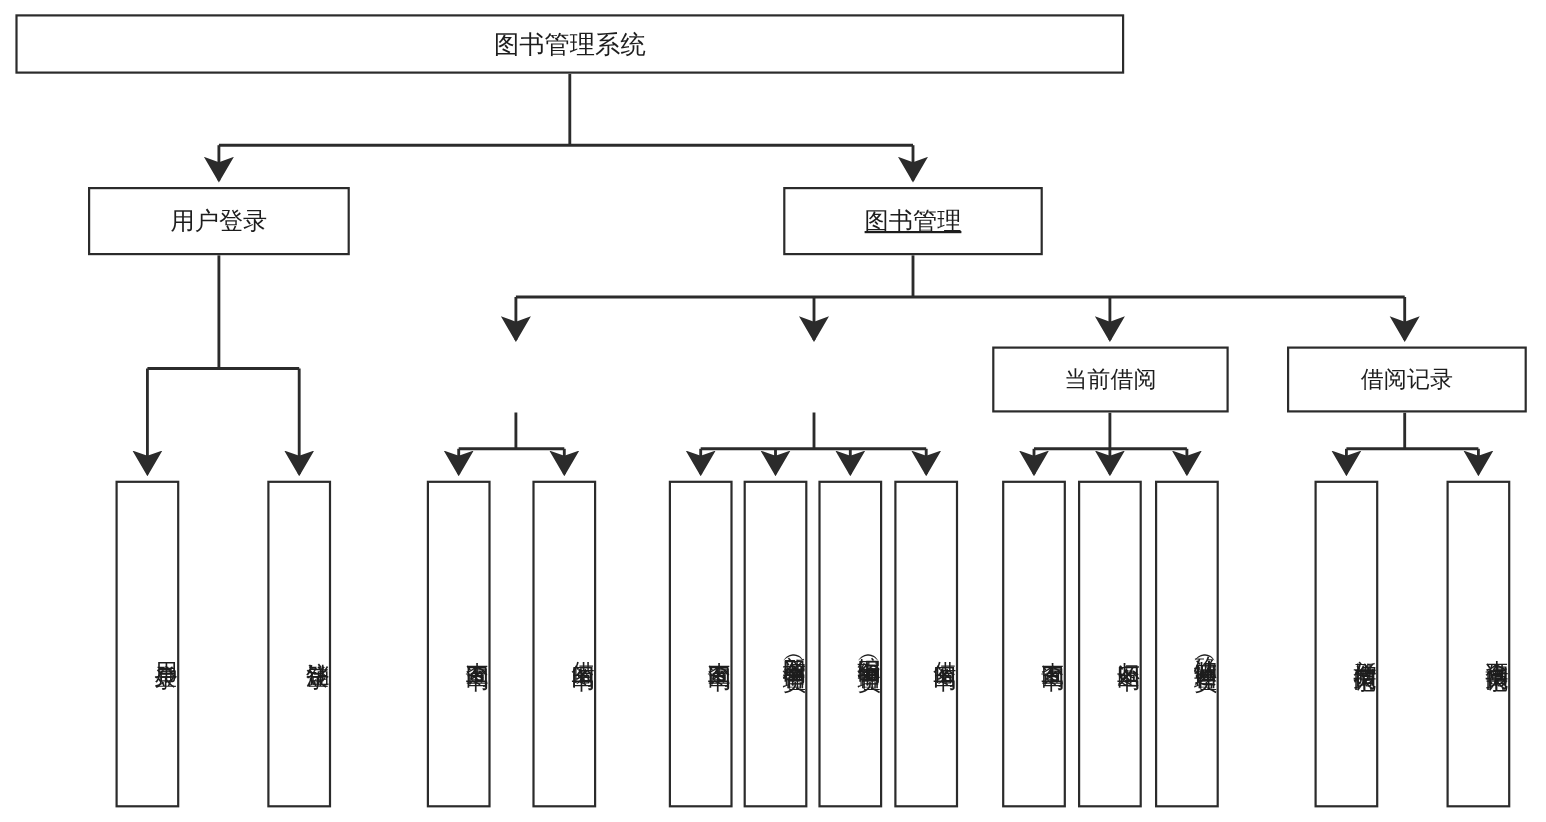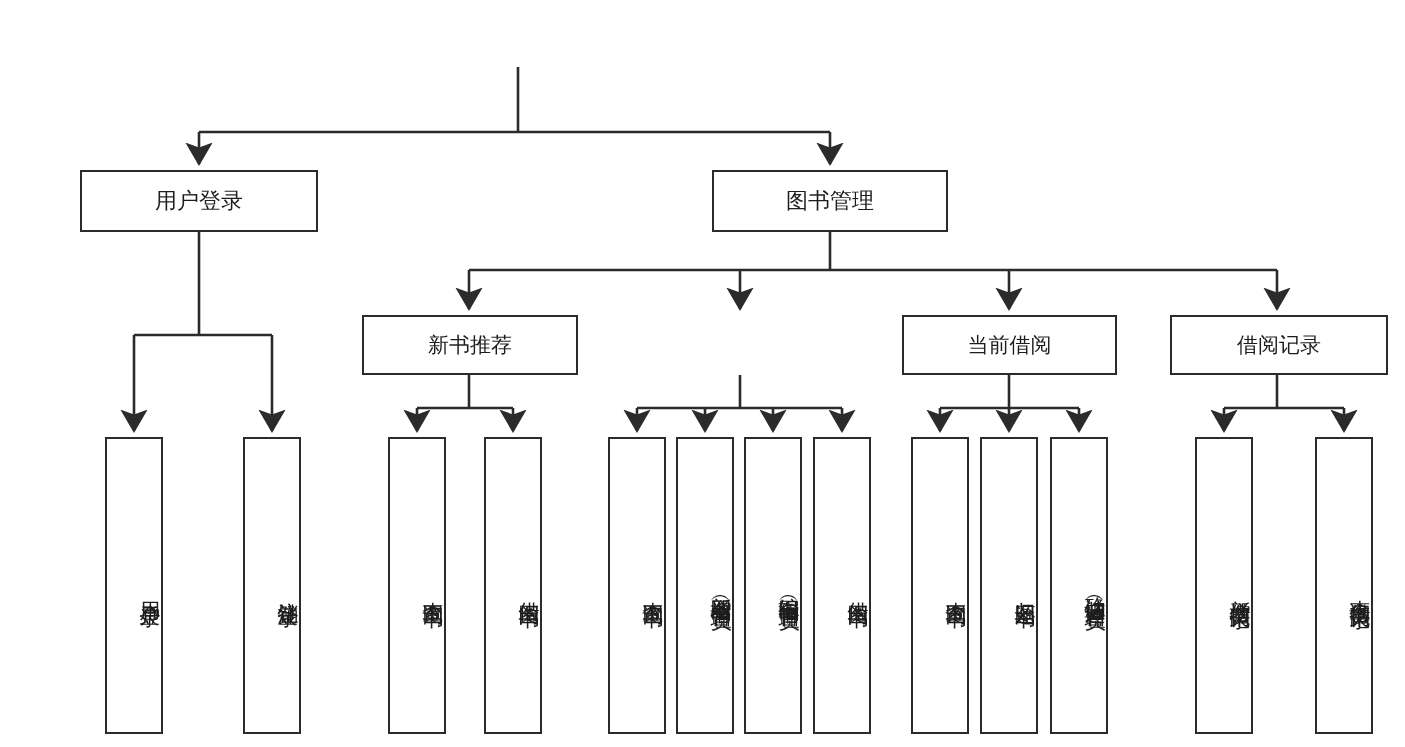--- a/index.html
+++ b/index.html
@@ -115,25 +115,25 @@
       <path d="M 1009 408 L 1009 431" marker-end="url(#arrow)"></path>
       <path d="M 1079 408 L 1079 431" marker-end="url(#arrow)"></path>
 
       <path d="M 1277 375 L 1277 408"></path>
       <path d="M 1224 408 L 1344 408"></path>
       <path d="M 1224 408 L 1224 431" marker-end="url(#arrow)"></path>
       <path d="M 1344 408 L 1344 431" marker-end="url(#arrow)"></path>
     </g>
   </svg>
 
+  <div class="node root" style="left:14px; top:13px; width:1008px; height:54px;">图书管理系统</div>
 
   <div class="node level2" style="left:80px; top:170px; width:238px; height:62px;">用户登录</div>
-  <div class="node level2" style="left:712px; top:170px; width:236px; height:62px;">图书管理</div>
+  <div class="node level2" style="left:712px; top:170px; width:236px; height:62px;text-decoration:underline;">图书管理</div>
 
-  <div class="node level3" style="left:362px; top:315px; width:216px; height:60px;">新书推荐</div>
   <div class="node level3" style="left:902px; top:315px; width:215px; height:60px;">当前借阅</div>
   <div class="node level3" style="left:1170px; top:315px; width:218px; height:60px;">借阅记录</div>
 
   <div class="node leaf" style="left:105px; top:437px; width:58px; height:297px;">
     <span class="vtext">用户登录</span>
   </div>
   <div class="node leaf" style="left:243px; top:437px; width:58px; height:297px;">
     <span class="vtext">注销登录</span>
   </div>
 

